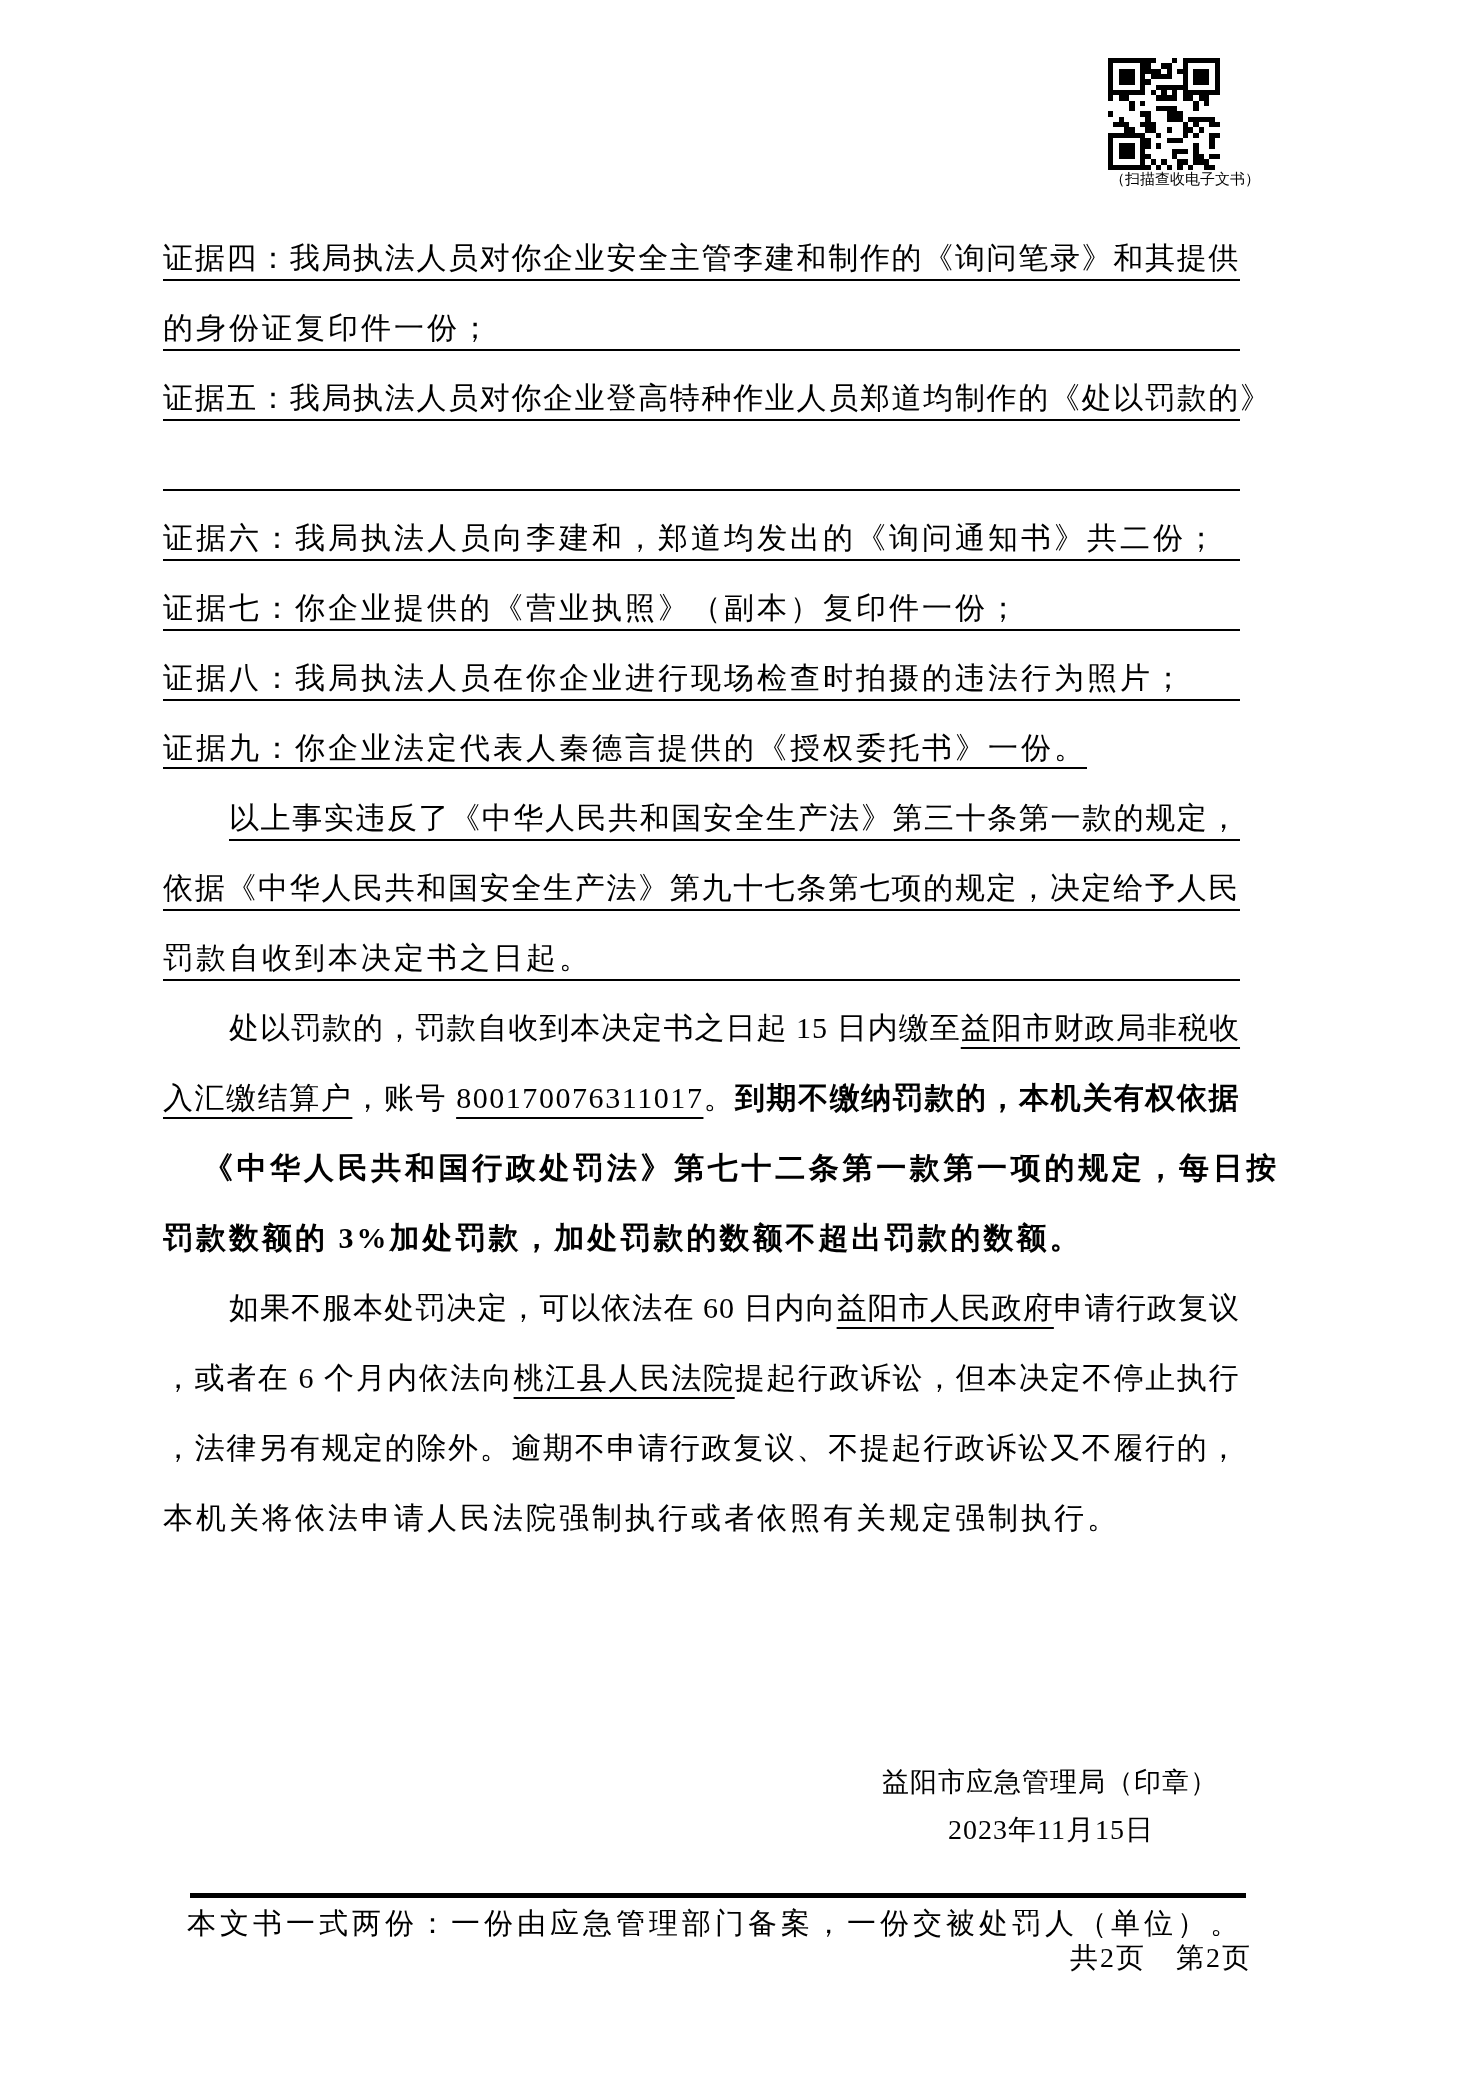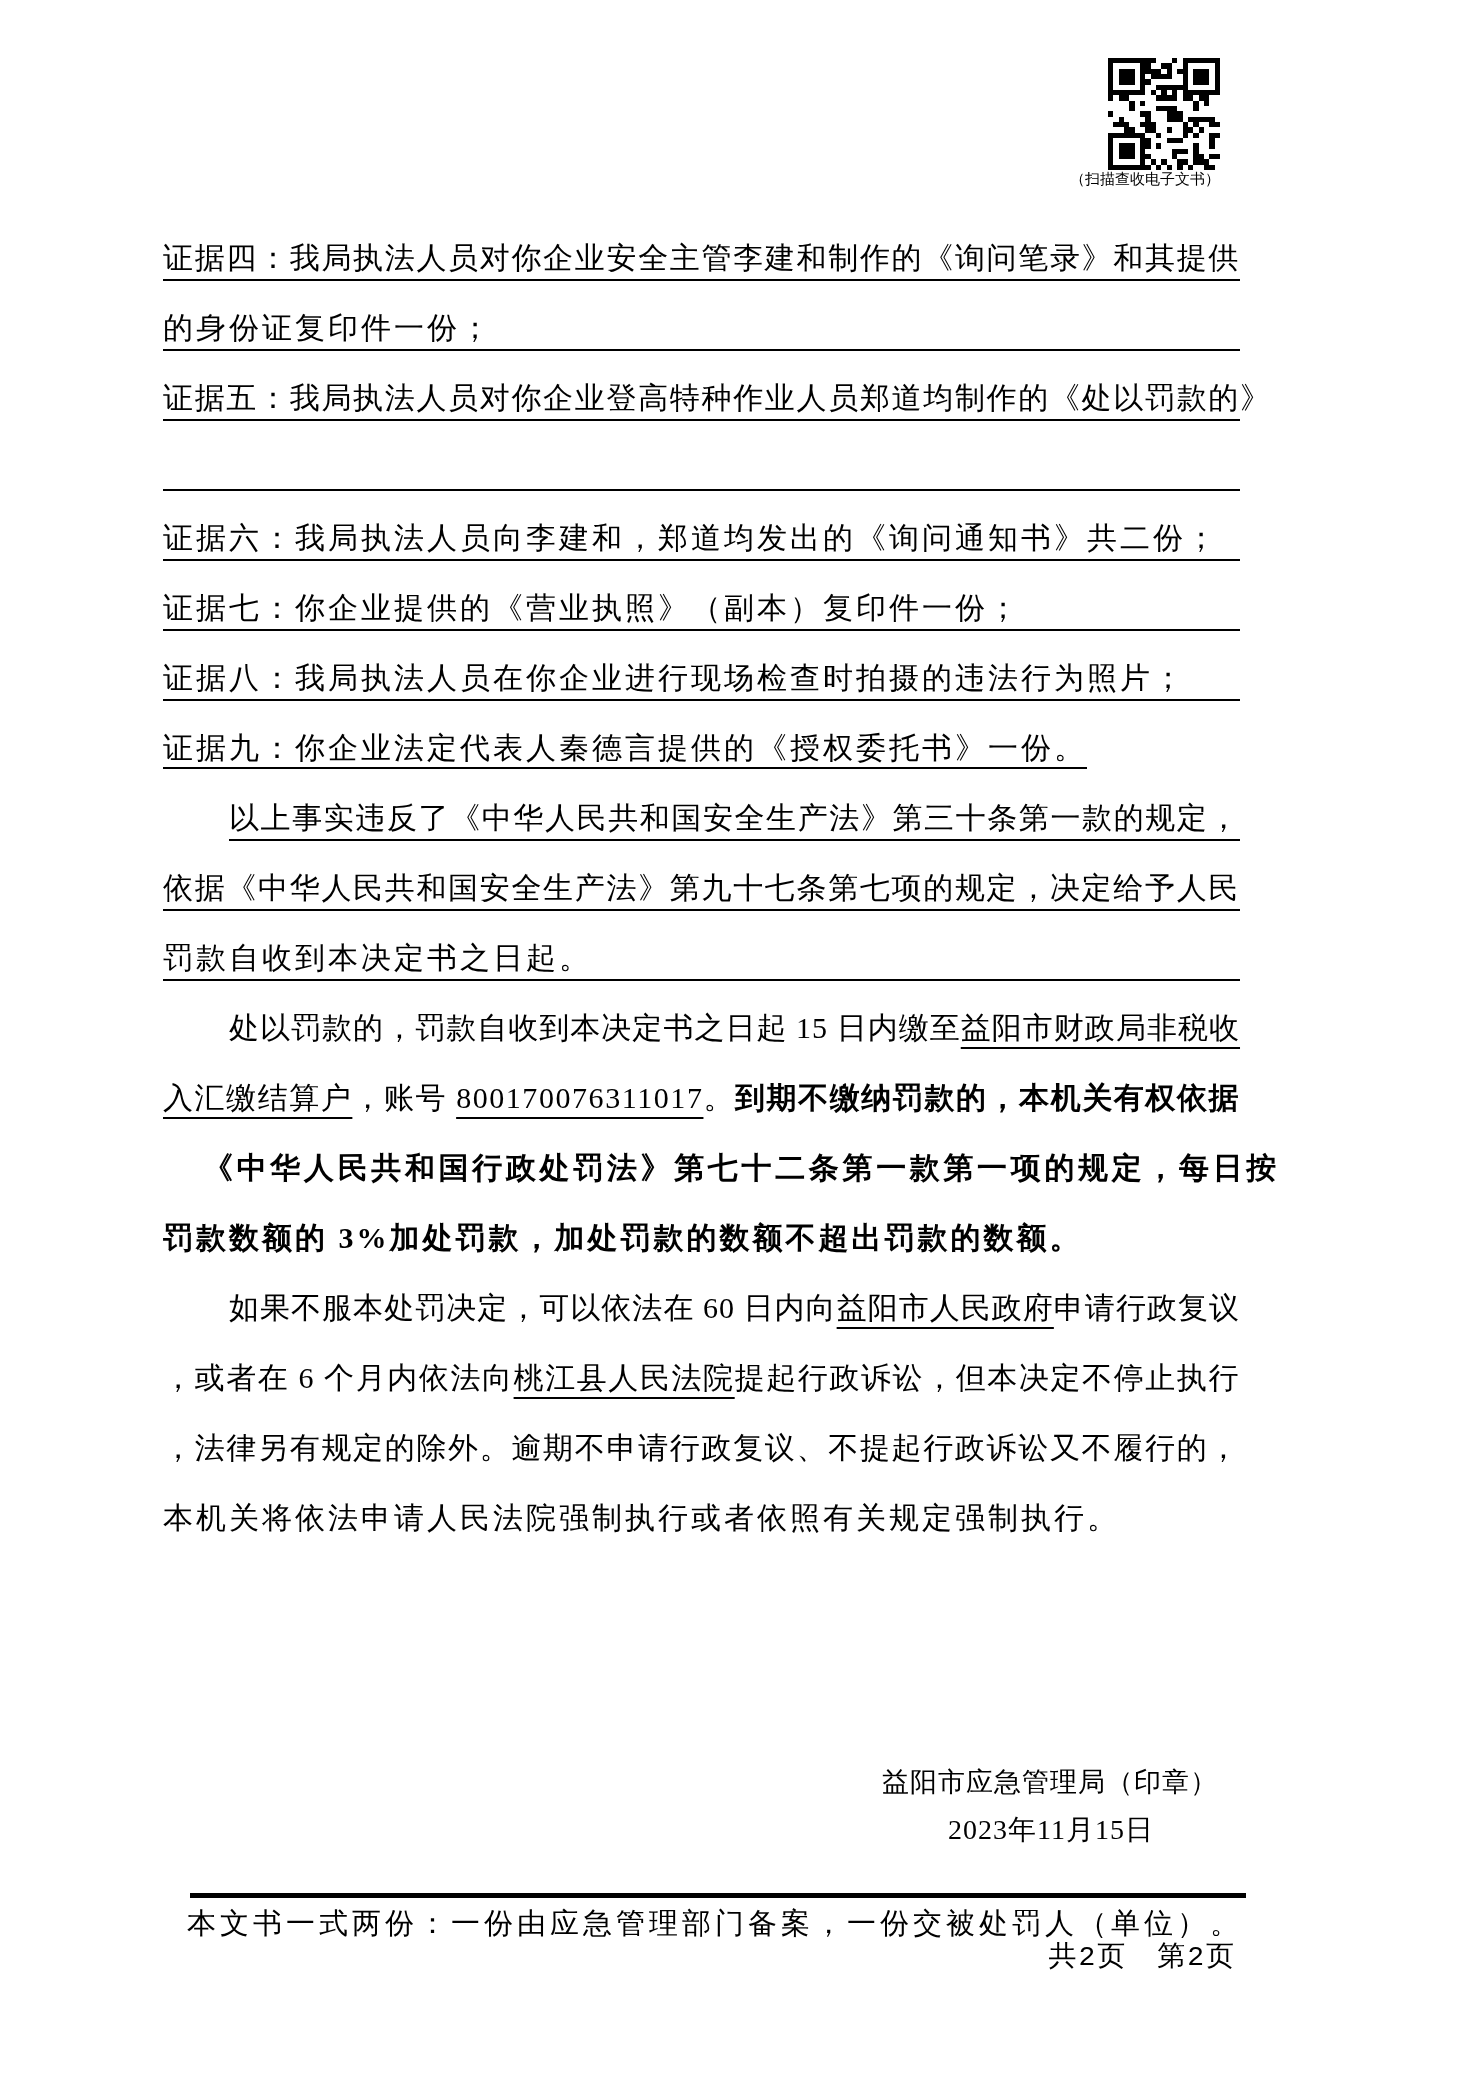--- a/index.html
+++ b/index.html
@@ -3,35 +3,35 @@
 <meta charset="utf-8">
 <style>
   html,body{margin:0;padding:0;}
   body{
     width:1480px;height:2097px;background:#ffffff;position:relative;
     font-family:"Liberation Serif","DejaVu Serif",serif;color:#000;
     overflow:hidden;
   }
   #qr-box{position:absolute;left:1108px;top:58px;width:112px;height:112px;}
   #qr-box svg{display:block;}
-  #qr-caption{position:absolute;left:1070px;top:170px;width:190px;text-align:left;
+  #qr-caption{position:absolute;left:1070px;top:170px;width:190px;text-align:right;
     font-size:15px;letter-spacing:0;}
   #doc-body{position:absolute;left:163px;top:223px;width:1077px;}
   .line{position:relative;height:70px;line-height:70px;font-size:30px;
     white-space:nowrap;letter-spacing:3px;}
   .line.indent{padding-left:66px;}
   .u{text-decoration:underline;text-underline-offset:9px;text-decoration-thickness:2px;}
   .b{font-weight:700;}
   .rule{position:absolute;left:0;right:0;top:56px;border-top:2px solid #000;display:block;height:0;}
   .rule.rule-indent{left:66px;}
   #signature{position:absolute;left:882px;top:1764px;font-size:27px;letter-spacing:1px;line-height:36px;}
   #doc-date{position:absolute;left:948px;top:1812px;font-size:28px;letter-spacing:1px;line-height:36px;}
   #footer-divider{position:absolute;left:190px;top:1893px;width:1056px;height:5px;background:#000;}
   #footer-note{position:absolute;left:163px;top:1903px;font-size:29px;letter-spacing:4px;line-height:40px;white-space:nowrap;margin-left:24px;}
-  #page-indicator{position:absolute;right:244px;top:1940px;font-size:28px;letter-spacing:2px;line-height:36px;font-family:Liberation Mono, monospace;}
+  #page-indicator{position:absolute;right:228px;top:1940px;font-size:28px;letter-spacing:2px;line-height:36px;}
 </style>
 </head>
 <body>
 
 <div>
   <div id="qr-box">
       <svg width="112" height="112" viewBox="0 0 21 21" shape-rendering="crispEdges">
         <rect x="0" y="0" width="21" height="21" fill="#fff"></rect>
         <rect x="0" y="0" width="1" height="1" fill="#000"></rect>
         <rect x="1" y="0" width="1" height="1" fill="#000"></rect>

